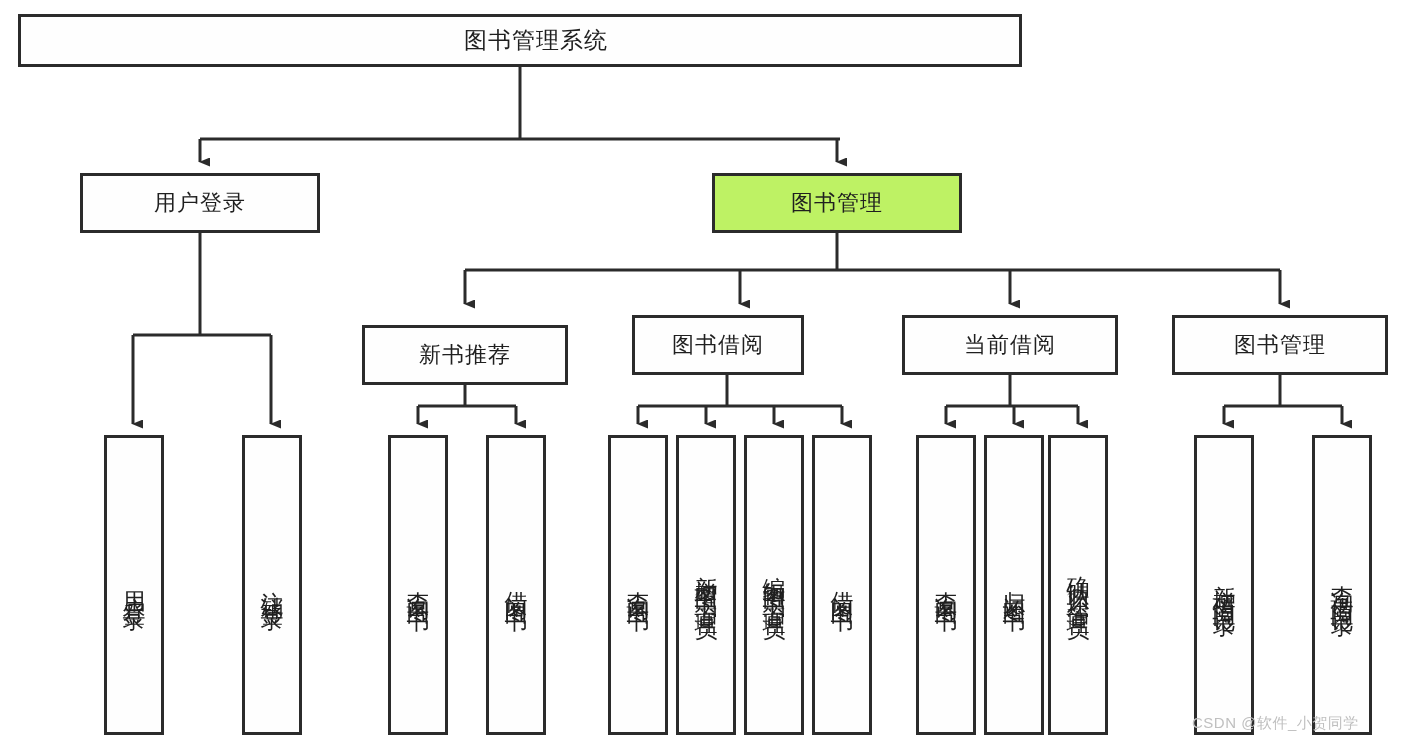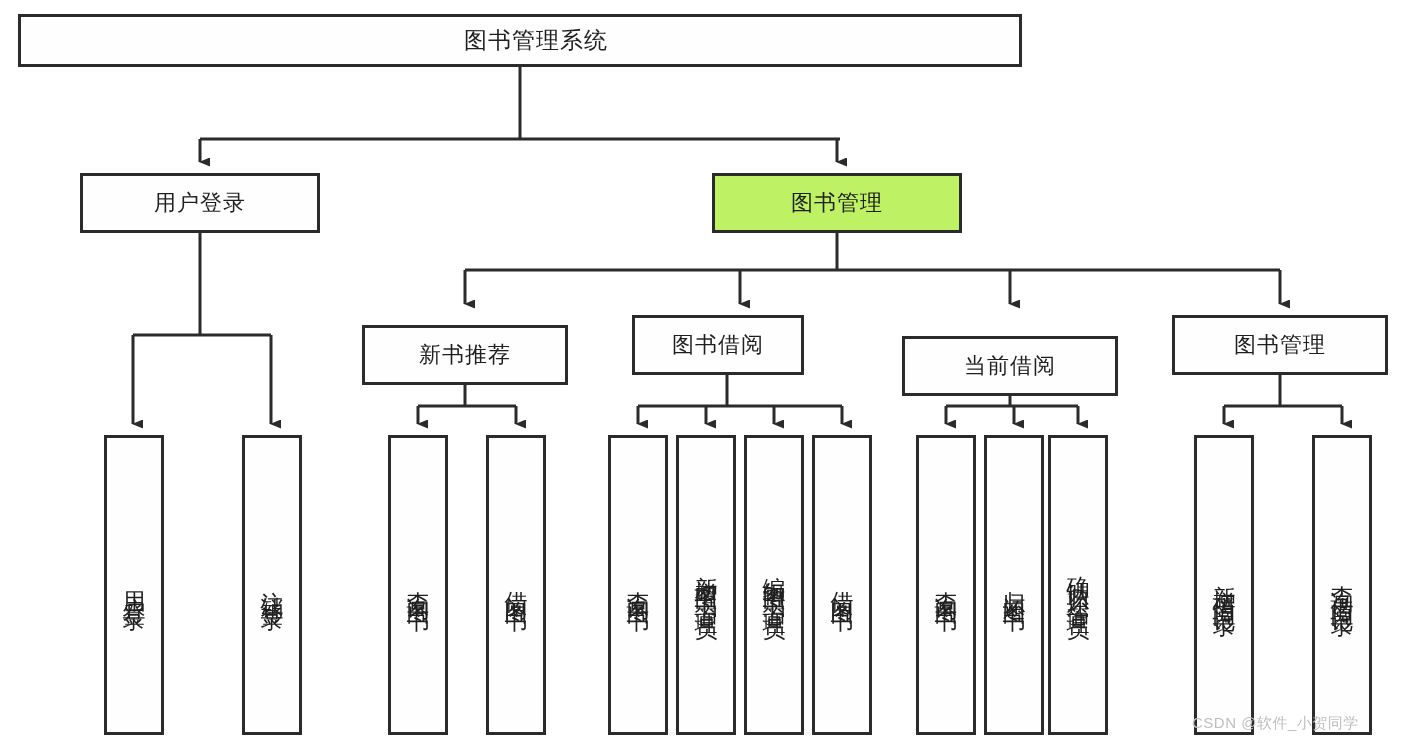--- a/index.html
+++ b/index.html
@@ -113,21 +113,21 @@
   <div class="node" style="left: 712px; top: 173px; width: 250px; height: 60px; background: #bef264; border-color: rgb(43, 43, 43); color: rgb(31, 31, 31);">
     <span class="label">图书管理</span>
   </div>
 
   <div class="node" style="left: 362px; top: 315px; width: 206px; height: 60px; background: rgb(254, 254, 254); border-color: rgb(43, 43, 43); color: rgb(31, 31, 31); margin-top: 10px;">
     <span class="label">新书推荐</span>
   </div>
   <div class="node" style="left: 632px; top: 315px; width: 172px; height: 60px; background: rgb(254, 254, 254); border-color: rgb(43, 43, 43); color: rgb(31, 31, 31);">
     <span class="label">图书借阅</span>
   </div>
-  <div class="node" style="left: 902px; top: 315px; width: 216px; height: 60px; background: rgb(254, 254, 254); border-color: rgb(43, 43, 43); color: rgb(31, 31, 31); margin-top: 21px;">
+  <div class="node" style="left: 902px; top: 315px; width: 216px; height: 60px; background: rgb(254, 254, 254); border-color: rgb(43, 43, 43); color: rgb(31, 31, 31);">
     <span class="label">当前借阅</span>
   </div>
   <div class="node" style="left: 1172px; top: 315px; width: 216px; height: 60px; background: rgb(254, 254, 254); border-color: rgb(43, 43, 43); color: rgb(31, 31, 31);">
     <span class="label">图书管理</span>
   </div>
 
   <div class="node leaf" style="left: 104px; top: 435px; width: 60px; height: 300px; background: rgb(254, 254, 254); border-color: rgb(43, 43, 43); color: rgb(31, 31, 31);">
     <span class="label">用户登录</span>
   </div>
   <div class="node leaf" style="left: 242px; top: 435px; width: 60px; height: 300px; background: rgb(254, 254, 254); border-color: rgb(43, 43, 43); color: rgb(31, 31, 31);">

